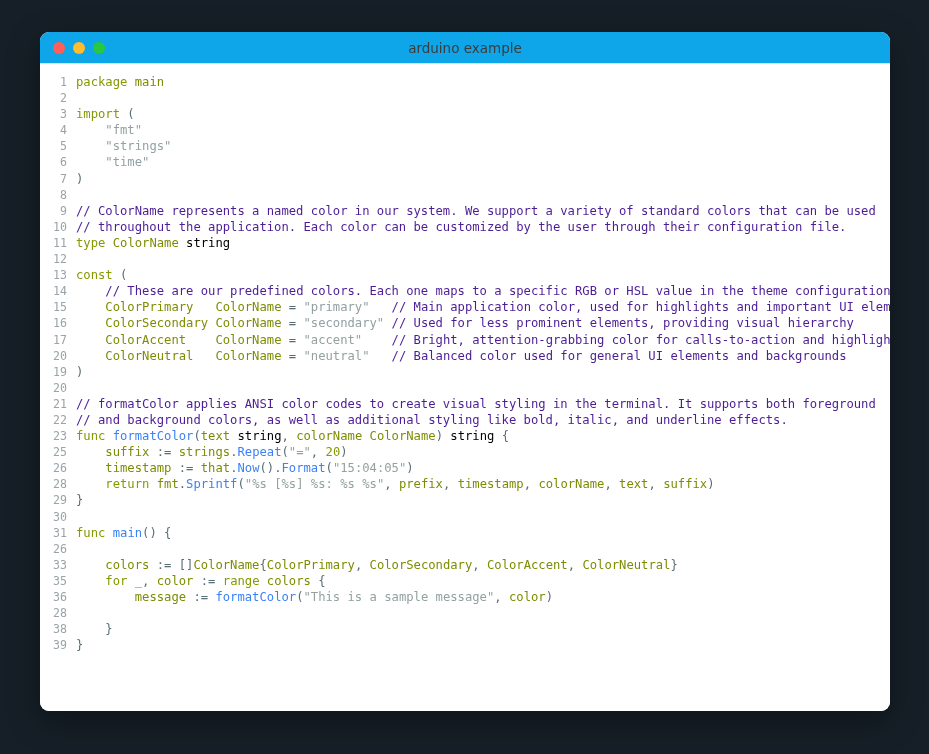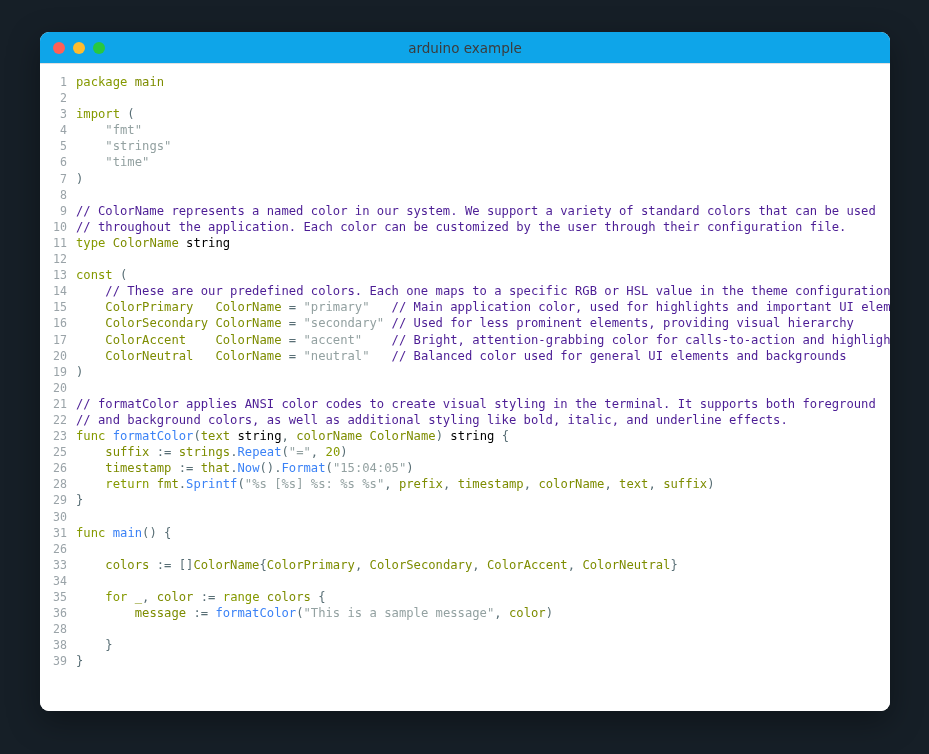--- a/index.html
+++ b/index.html
@@ -125,21 +125,20 @@
       <div class="line"><span class="ln">22</span><span class="src"><span class="cmt">// and background colors, as well as additional styling like bold, italic, and underline effects.</span></span></div>
       <div class="line"><span class="ln">23</span><span class="src"><span class="kw">func</span><span class="pun"> </span><span class="fn">formatColor</span><span class="pun">(</span><span class="id">text</span><span class="pun"> </span><span class="bt">string</span><span class="pun">, </span><span class="id">colorName</span><span class="pun"> </span><span class="typ">ColorName</span><span class="pun">) </span><span class="bt">string</span><span class="pun"> {</span></span></div>
       <div class="line"><span class="ln">25</span><span class="src"><span class="pun">    </span><span class="id">suffix</span><span class="pun"> := </span><span class="id">strings</span><span class="pun">.</span><span class="fn">Repeat</span><span class="pun">(</span><span class="str">"="</span><span class="pun">, </span><span class="num">20</span><span class="pun">)</span></span></div>
       <div class="line"><span class="ln">26</span><span class="src"><span class="pun">    </span><span class="id">timestamp</span><span class="pun"> := </span><span class="id">that</span><span class="pun">.</span><span class="fn">Now</span><span class="pun">().</span><span class="fn">Format</span><span class="pun">(</span><span class="str">"15:04:05"</span><span class="pun">)</span></span></div>
       <div class="line"><span class="ln">28</span><span class="src"><span class="pun">    </span><span class="kw">return</span><span class="pun"> </span><span class="id">fmt</span><span class="pun">.</span><span class="fn">Sprintf</span><span class="pun">(</span><span class="str">"%s [%s] %s: %s %s"</span><span class="pun">, </span><span class="id">prefix</span><span class="pun">, </span><span class="id">timestamp</span><span class="pun">, </span><span class="id">colorName</span><span class="pun">, </span><span class="id">text</span><span class="pun">, </span><span class="id">suffix</span><span class="pun">)</span></span></div>
       <div class="line"><span class="ln">29</span><span class="src"><span class="pun">}</span></span></div>
       <div class="line"><span class="ln">30</span><span class="src"></span></div>
       <div class="line"><span class="ln">31</span><span class="src"><span class="kw">func</span><span class="pun"> </span><span class="fn">main</span><span class="pun">() {</span></span></div>
       <div class="line"><span class="ln">26</span><span class="src"><span class="pun">    </span></span></div>
       <div class="line"><span class="ln">33</span><span class="src"><span class="pun">    </span><span class="id">colors</span><span class="pun"> := []</span><span class="typ">ColorName</span><span class="pun">{</span><span class="id">ColorPrimary</span><span class="pun">, </span><span class="id">ColorSecondary</span><span class="pun">, </span><span class="id">ColorAccent</span><span class="pun">, </span><span class="id">ColorNeutral</span><span class="pun">}</span></span></div>
-      <div class="line"><span class="ln">34</span><span class="src"></span></div>
       <div class="line"><span class="ln">35</span><span class="src"><span class="pun">    </span><span class="kw">for</span><span class="pun"> </span><span class="id">_</span><span class="pun">, </span><span class="id">color</span><span class="pun"> := </span><span class="kw">range</span><span class="pun"> </span><span class="id">colors</span><span class="pun"> {</span></span></div>
       <div class="line"><span class="ln">36</span><span class="src"><span class="pun">        </span><span class="id">message</span><span class="pun"> := </span><span class="fn">formatColor</span><span class="pun">(</span><span class="str">"This is a sample message"</span><span class="pun">, </span><span class="id">color</span><span class="pun">)</span></span></div>
       <div class="line"><span class="ln">28</span></div>
       <div class="line"><span class="ln">38</span><span class="src"><span class="pun">    }</span></span></div>
       <div class="line"><span class="ln">39</span><span class="src"><span class="pun">}</span></span></div>
     </div>
 
 </div>
 
 </body></html>

